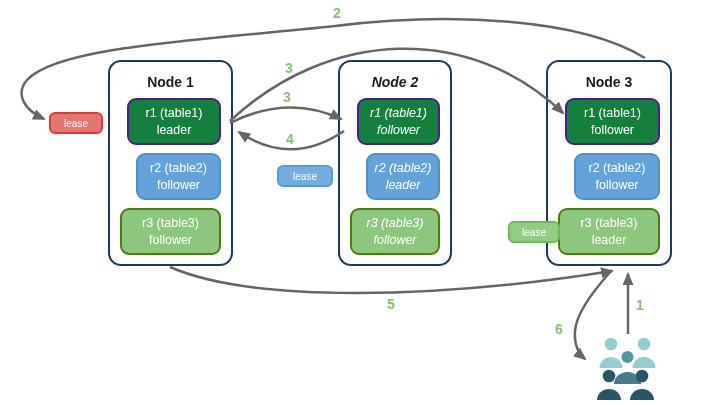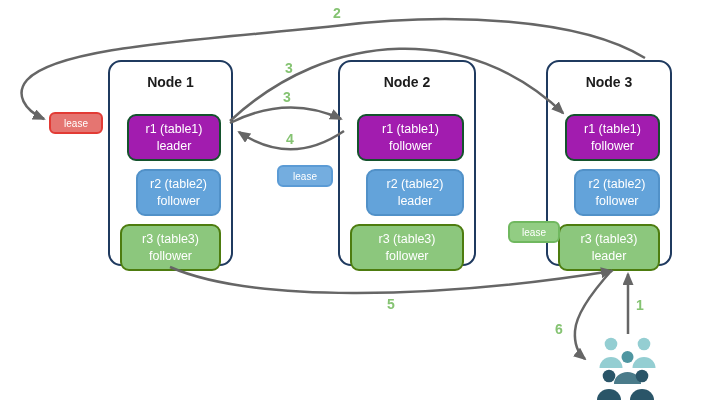--- a/index.html
+++ b/index.html
@@ -6,28 +6,28 @@
   .stage{
     position:relative;width:704px;height:405px;background:#fff;overflow:hidden;
     font-family:"Liberation Sans","DejaVu Sans",sans-serif;
   }
   .node{
     position:absolute;top:60px;height:206px;background:#fff;
     border:2px solid #1F3A5F;border-radius:13px;box-sizing:border-box;
   }
   .node-title{
     text-align:center;font-weight:bold;font-size:14px;color:#1c1c1c;
-    padding-top:12px;padding-bottom:24px;border-radius:11px;
+    padding-top:12px;padding-bottom:8px;border-radius:11px;
   }
   .replica{
     margin:0 10px 8px 10px;height:47px;border-radius:9px;box-sizing:border-box;
     display:flex;flex-direction:column;align-items:center;justify-content:center;
     color:#fff;font-size:12.5px;line-height:1.3;text-align:center;
   }
-  .rep-red{background:#a21caf;border:2px solid #14532d;margin-left:17px;}
+  .rep-red{background:#15803d;border:2px solid #4c1d95;margin-left:17px;}
   .rep-blue{background:#63A3DA;border:2px solid #5191C8;margin-left:26px;}
   .rep-green{background:#8CC77D;border:2px solid #4d7c0f;}
   .badge{
     position:absolute;height:22px;border-radius:6px;box-sizing:border-box;
     color:#fff;font-size:10px;display:flex;align-items:center;justify-content:center;
   }
   .badge-red{left:49px;top:112px;width:54px;background:#E57571;border:2px solid #E23B35;}
   .badge-blue{left:277px;top:165px;width:56px;background:#74ADDF;border:2px solid #5B9BD5;}
   .badge-green{left:508px;top:221px;width:52px;background:#92CD83;border:2px solid #70B85F;}
   .step{
@@ -49,21 +49,21 @@
     <div class="replica rep-blue">
       <span>r2 (table2)</span>
       <span>follower</span>
     </div>
     <div class="replica rep-green">
       <span>r3 (table3)</span>
       <span>follower</span>
     </div>
   </div>
 
-  <div class="node" style="left:338px;width:138px;">
+  <div class="node" style="left:338px;width:114px;font-style:italic;">
     <div class="node-title">Node 2</div>
     <div class="replica rep-red">
       <span>r1 (table1)</span>
       <span>follower</span>
     </div>
     <div class="replica rep-blue">
       <span>r2 (table2)</span>
       <span>leader</span>
     </div>
     <div class="replica rep-green">

